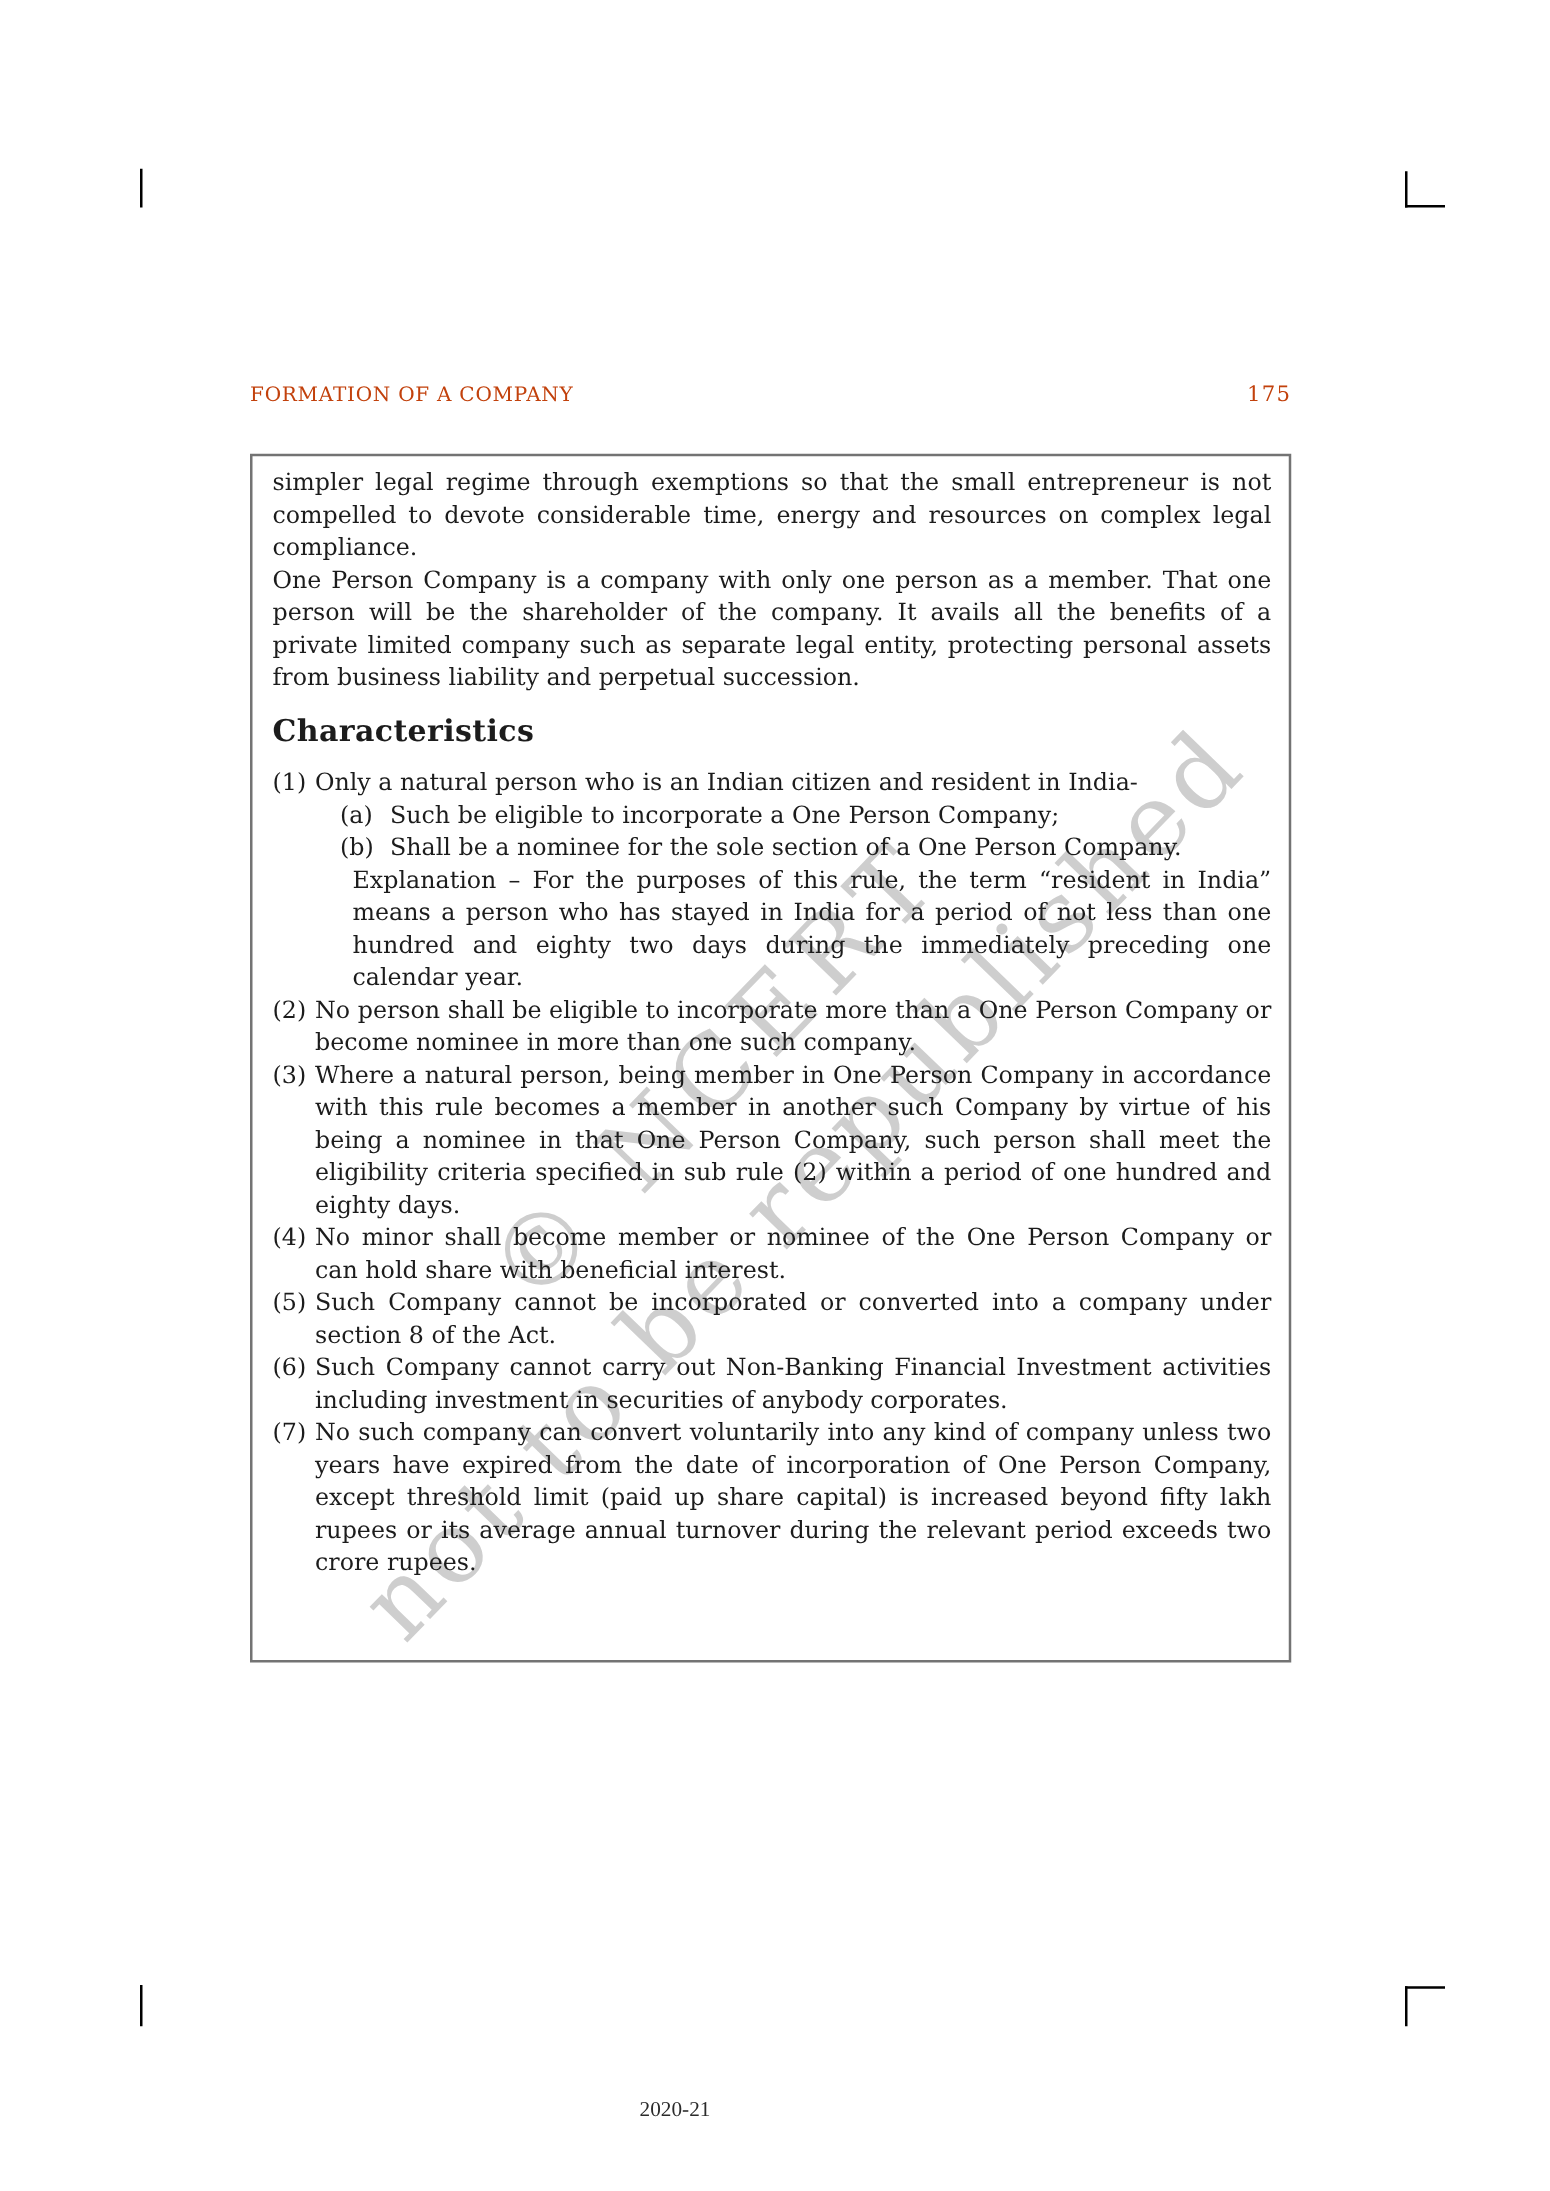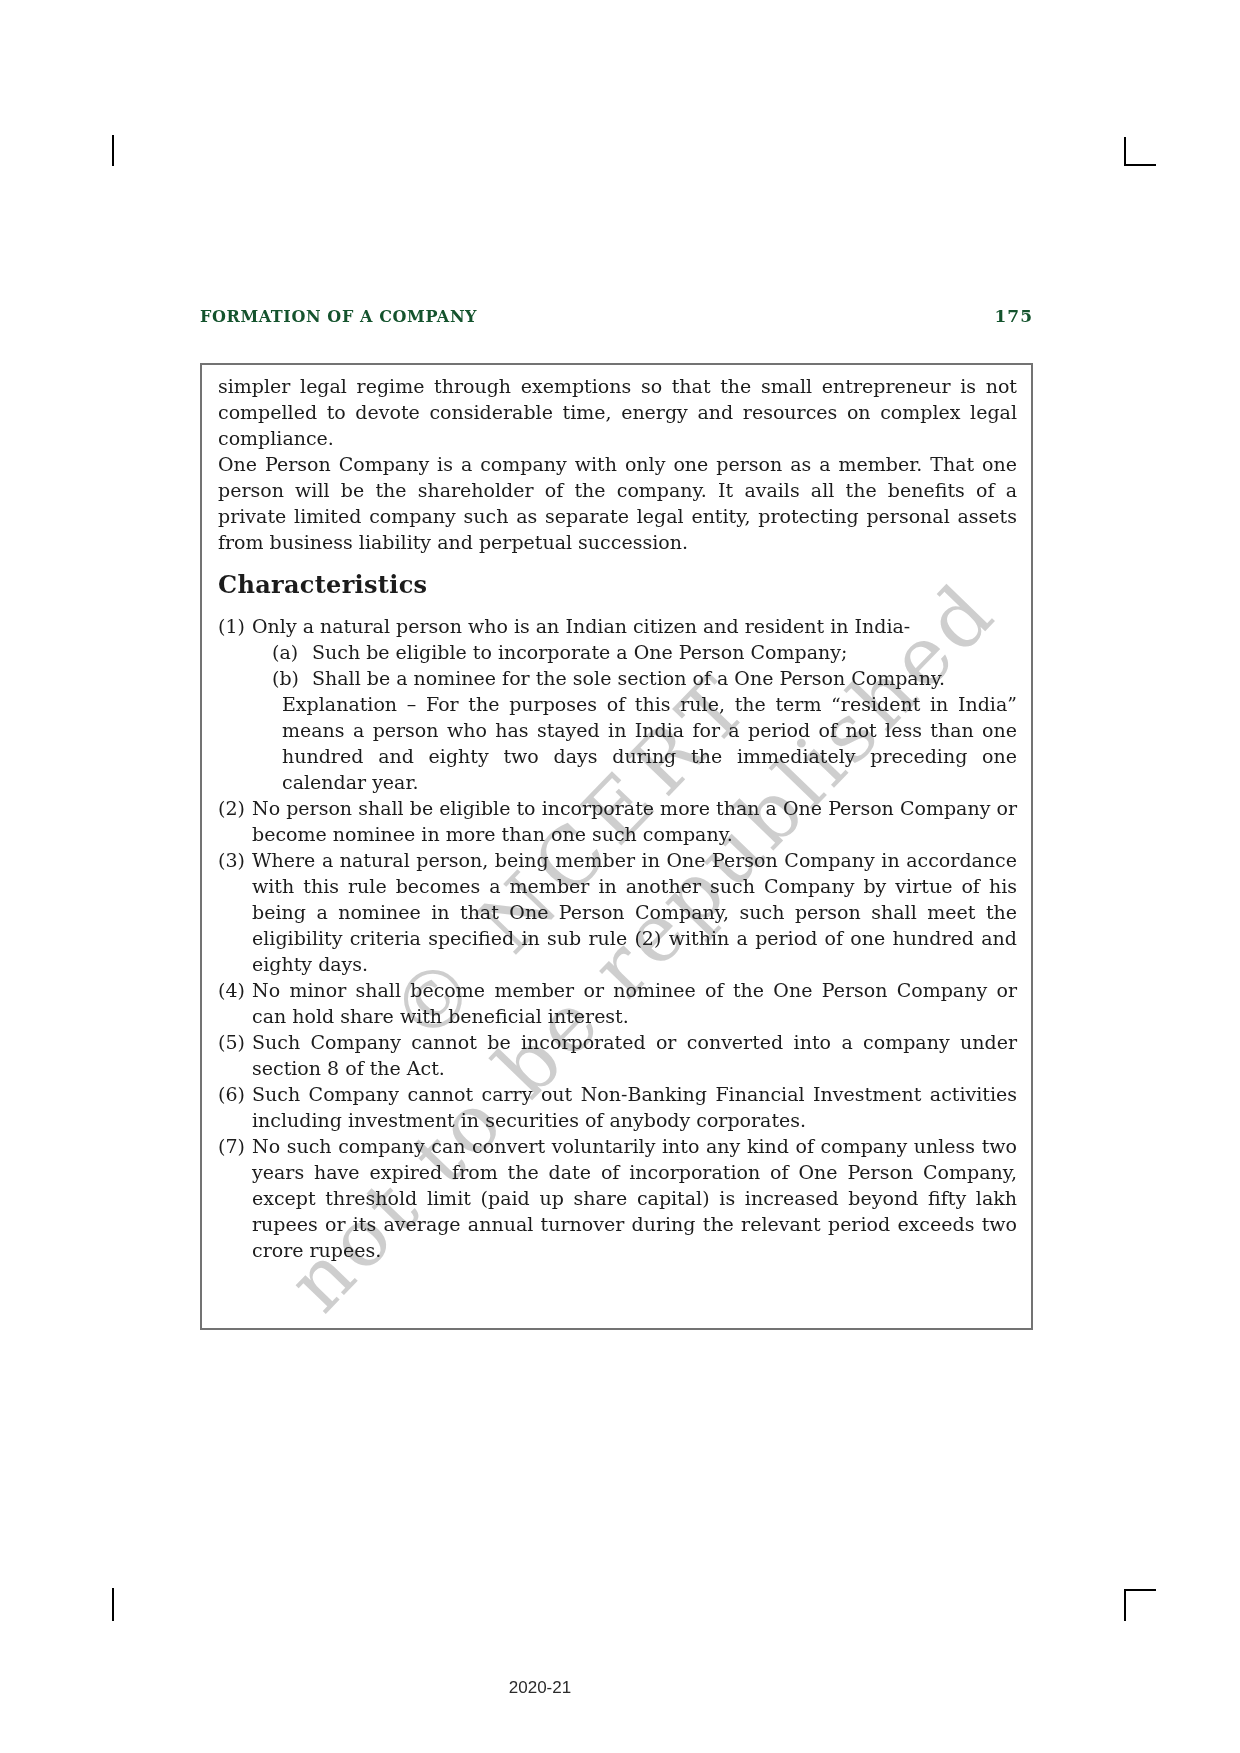--- a/index.html
+++ b/index.html
@@ -20,21 +20,21 @@
              border-left: 2px solid #000; border-bottom: 2px solid #000; box-sizing: border-box; }
   .crop-bl { left: 112px; top: 1588px; width: 2px; height: 33px; background: #000; }
   .crop-br { left: 1124px; top: 1589px; width: 32px; height: 32px;
              border-left: 2px solid #000; border-top: 2px solid #000; box-sizing: border-box; }
 
   
   .runhead {
     position: absolute;
     left: 200px; top: 306px; width: 833px;
     display: flex; justify-content: space-between; align-items: baseline;
-    font-size: 16px; letter-spacing: 0.6px; color: #14532d; font-weight: bold;
+    font-size: 16px; letter-spacing: 0.6px; color: #c2410c;
   }
   .runhead .pagenum { font-size: 17px; letter-spacing: 1px; }
 
   
   .wm {
     position: absolute;
     z-index: 0;
     color: #c6c6c6;
     white-space: nowrap;
     font-family: "DejaVu Serif", serif;
@@ -74,21 +74,21 @@
   .subitem { display: flex; }
   .subitem-num { flex: 0 0 40px; }
   .subitem-body { flex: 1 1 auto; min-width: 0; }
   .explanation { margin-left: 30px; }
 
   
   .footer {
     position: absolute;
     left: 0; top: 1678px; width: 1080px;
     text-align: center;
-    font-family: Liberation Sans, sans-serif;
+    font-family: Liberation Serif, serif;
     font-size: 17px;
     color: #2b2b2b;
   }
 </style>
 </head>
 <body>
 
 <div class="page">
 
   <div class="crop crop-tl"></div>

